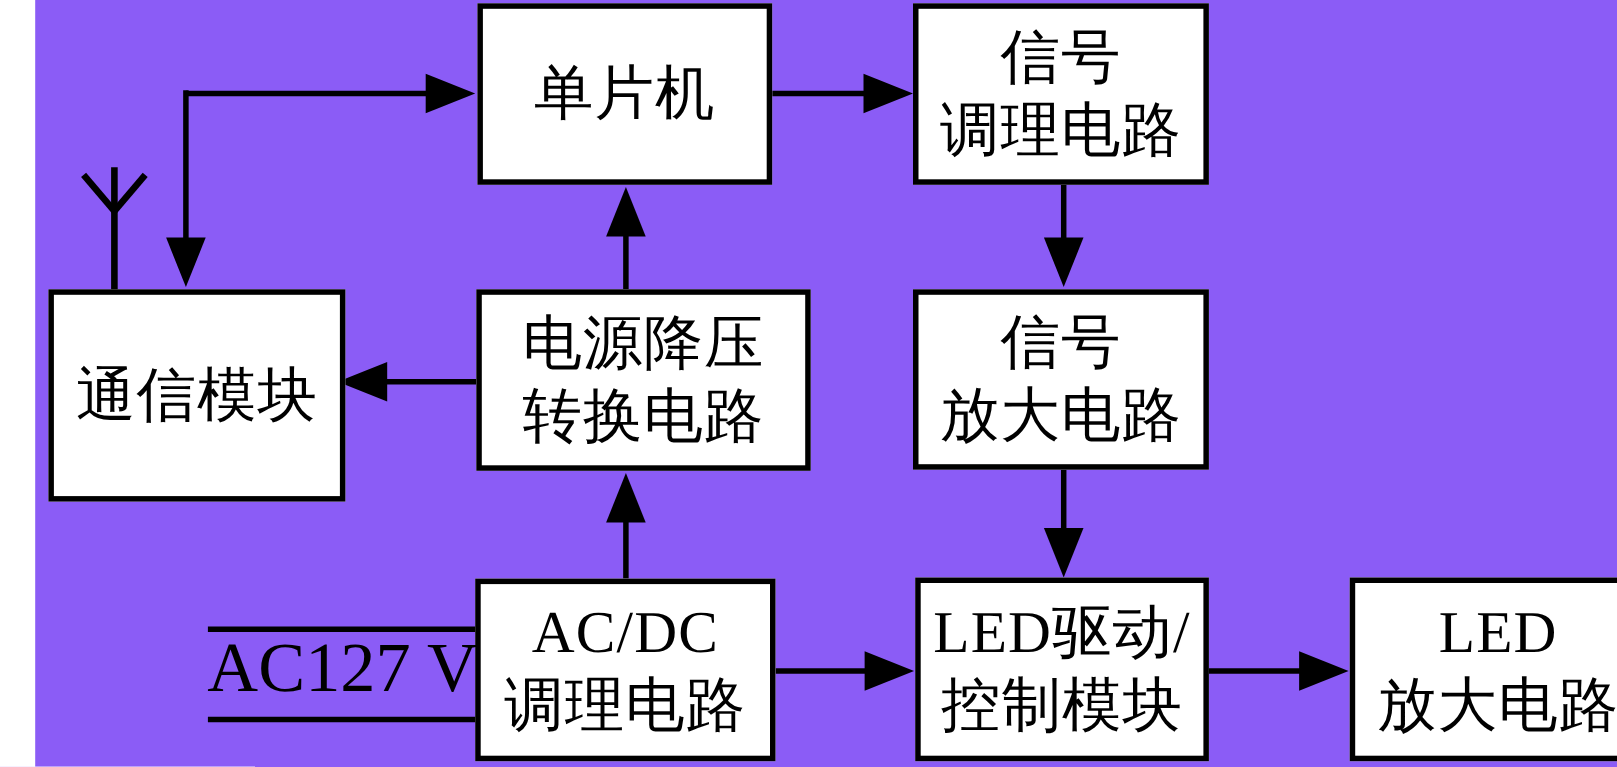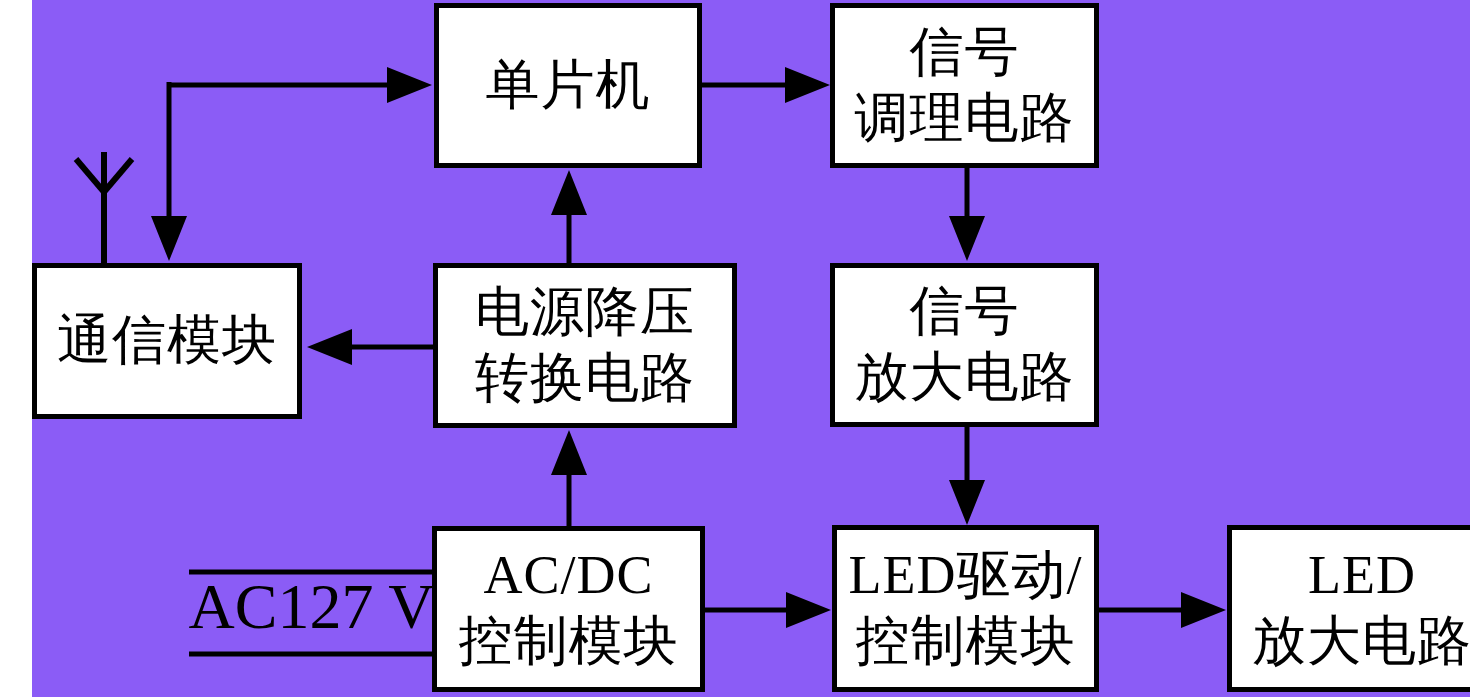--- a/index.html
+++ b/index.html
@@ -117,37 +117,37 @@
 
   <div class="box" style="left:402px; top:3px; width:268px; height:165px">
     <span class="label">单片机</span>
   </div>
 
   <div class="box" style="left:798px; top:3px; width:269px; height:165px">
     <span class="label">信号
 调理电路</span>
   </div>
 
-  <div class="box" style="left:0; top:263px; width:270px; height:156px">
+  <div class="box" style="left:12px; top:263px; width:270px; height:193px">
     <span class="label">通信模块</span>
   </div>
 
   <div class="box" style="left:401px; top:263px; width:304px; height:165px">
     <span class="label">电源降压
 转换电路</span>
   </div>
 
   <div class="box" style="left:798px; top:263px; width:269px; height:164px">
     <span class="label">信号
 放大电路</span>
   </div>
 
   <div class="box" style="left:400px; top:526px; width:273px; height:166px">
     <span class="label">AC/DC
-控制模块</span>
+调理电路</span>
   </div>
 
   <div class="box" style="left:800px; top:525px; width:267px; height:167px">
     <span class="label">LED驱动/
 控制模块</span>
   </div>
 
   <div class="box" style="left:1195px; top:525px; width:270px; height:167px">
     <span class="label">LED
 放大电路</span>

